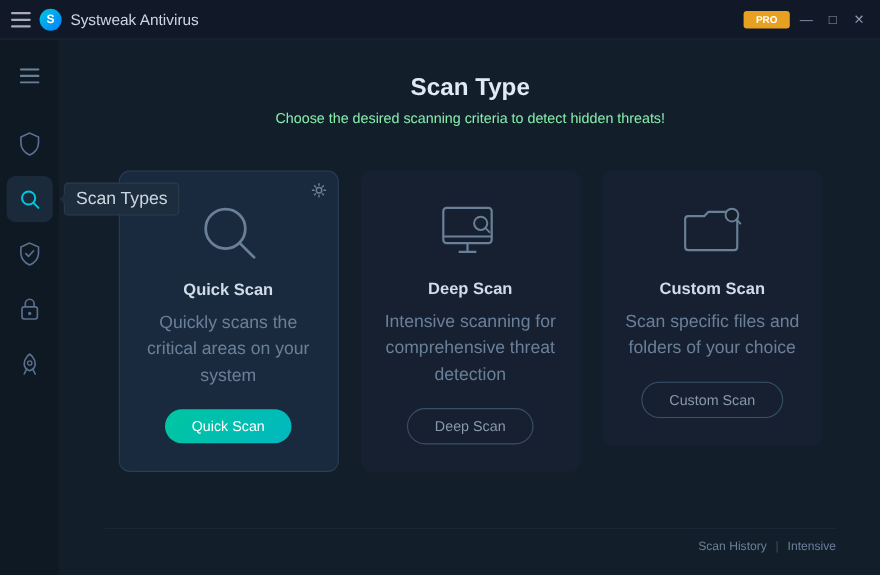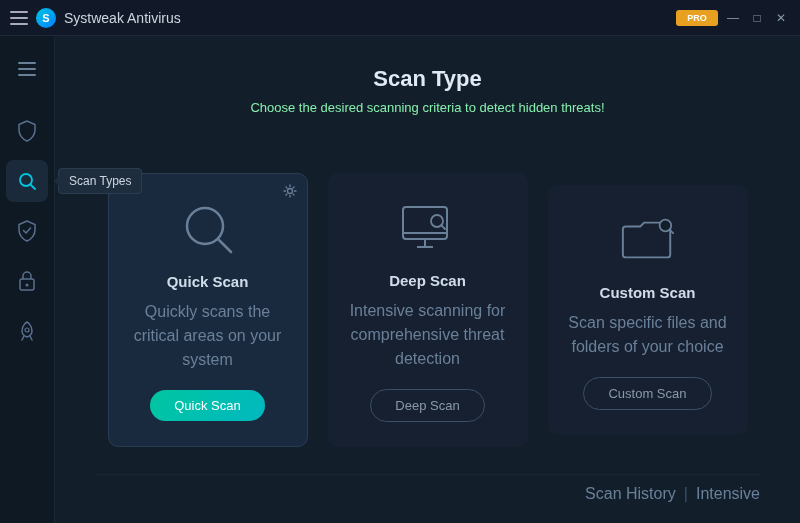--- a/index.html
+++ b/index.html
@@ -127,21 +127,21 @@
     }
 
     
     .tooltip {
       position: absolute;
       left: 52px;
       top: 50%;
       transform: translateY(-50%);
       background: #1e2d3d;
       color: #ccd6e0;
-      font-size: 12px;
+      font-size: 16px;
       padding: 5px 10px;
       border-radius: 4px;
       white-space: nowrap;
       z-index: 200;
       border: 1px solid #2a3d50;
       text-align: center;
     }
     .tooltip::before {
       content: '';
       position: absolute;
@@ -176,21 +176,21 @@
       color: #86efac;
       font-size: 13px;
     }
 
     
     .scan-cards {
       display: flex;
       gap: 20px;
       justify-content: center;
       flex: 1;
-      align-items: center;
+      align-items: flex-start;
       padding-top: 10px;
     }
 
     
     .scan-card {
       flex: 1;
       max-width: 200px;
       background: #162030;
       border-radius: 10px;
       padding: 25px 20px 25px;
@@ -262,21 +262,21 @@
       align-items: center;
       padding-top: 10px;
       border-top: 1px solid #1a2535;
       margin-top: 10px;
     }
     .bottom-links {
       display: flex;
       align-items: flex-start;
       gap: 8px;
       color: #6a8099;
-      font-size: 16px;
+      font-size: 11px;
     }
     .bottom-link {
       cursor: pointer;
       color: #6a8099;
     }
     .bottom-sep {
       color: #3a5068;
     }
 
     

